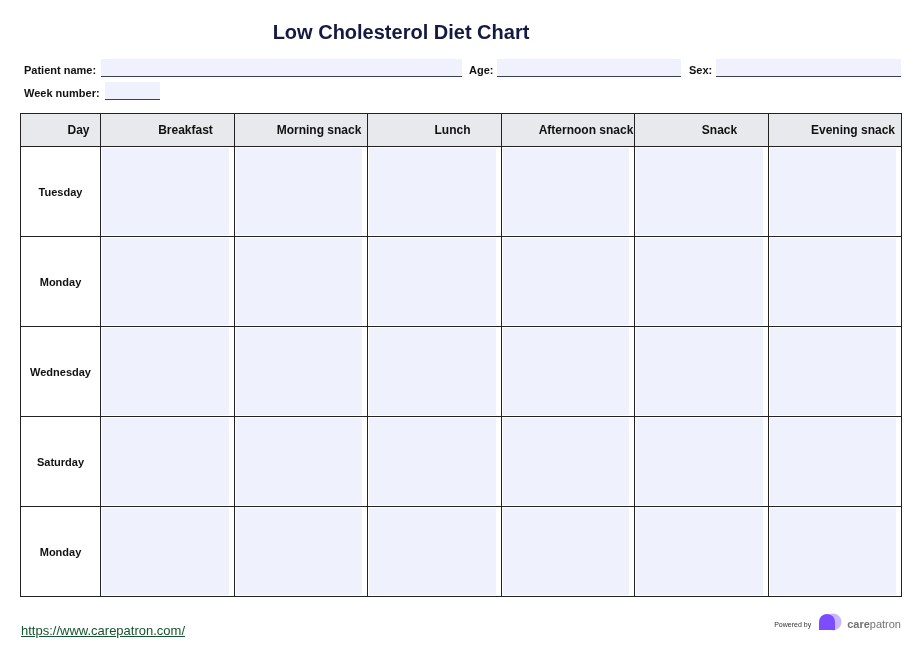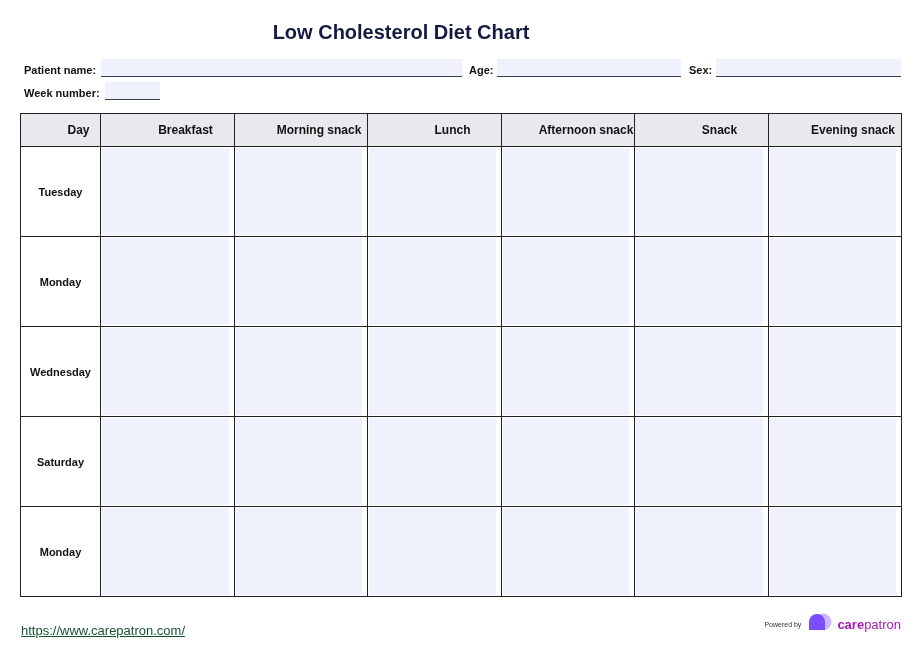--- a/index.html
+++ b/index.html
@@ -34,21 +34,21 @@
   }
   .footer-link {
     position: absolute; left: 21px; top: 615px; font-size: 13px; color: #14532d;
     text-decoration: underline;
     margin-top: 8px;
   }
   .powered {
     position: absolute; right: 18px; top: 613px; display: flex; align-items: center; gap: 4px;
   }
   .powered .pb { font-size: 7px; color: #333; margin-right: 2px; }
-  .powered .brand { font-size: 13px; color: #a21caf; }
+  .powered .brand { font-size: 11px; color: #737373; }
   .powered .brand b { font-weight: bold; }
 </style>
 </head>
 <body>
 
 <div class="title" style="color: rgb(20, 26, 66);">Low Cholesterol Diet Chart</div>
 
 <div class="field-row" style="top:63px;">
   <span class="lbl" style="left:0; top:1px;text-align:center;">Patient name:</span>
   <div class="fld" style="left:77px; top:-4px; width:361px;"></div>

